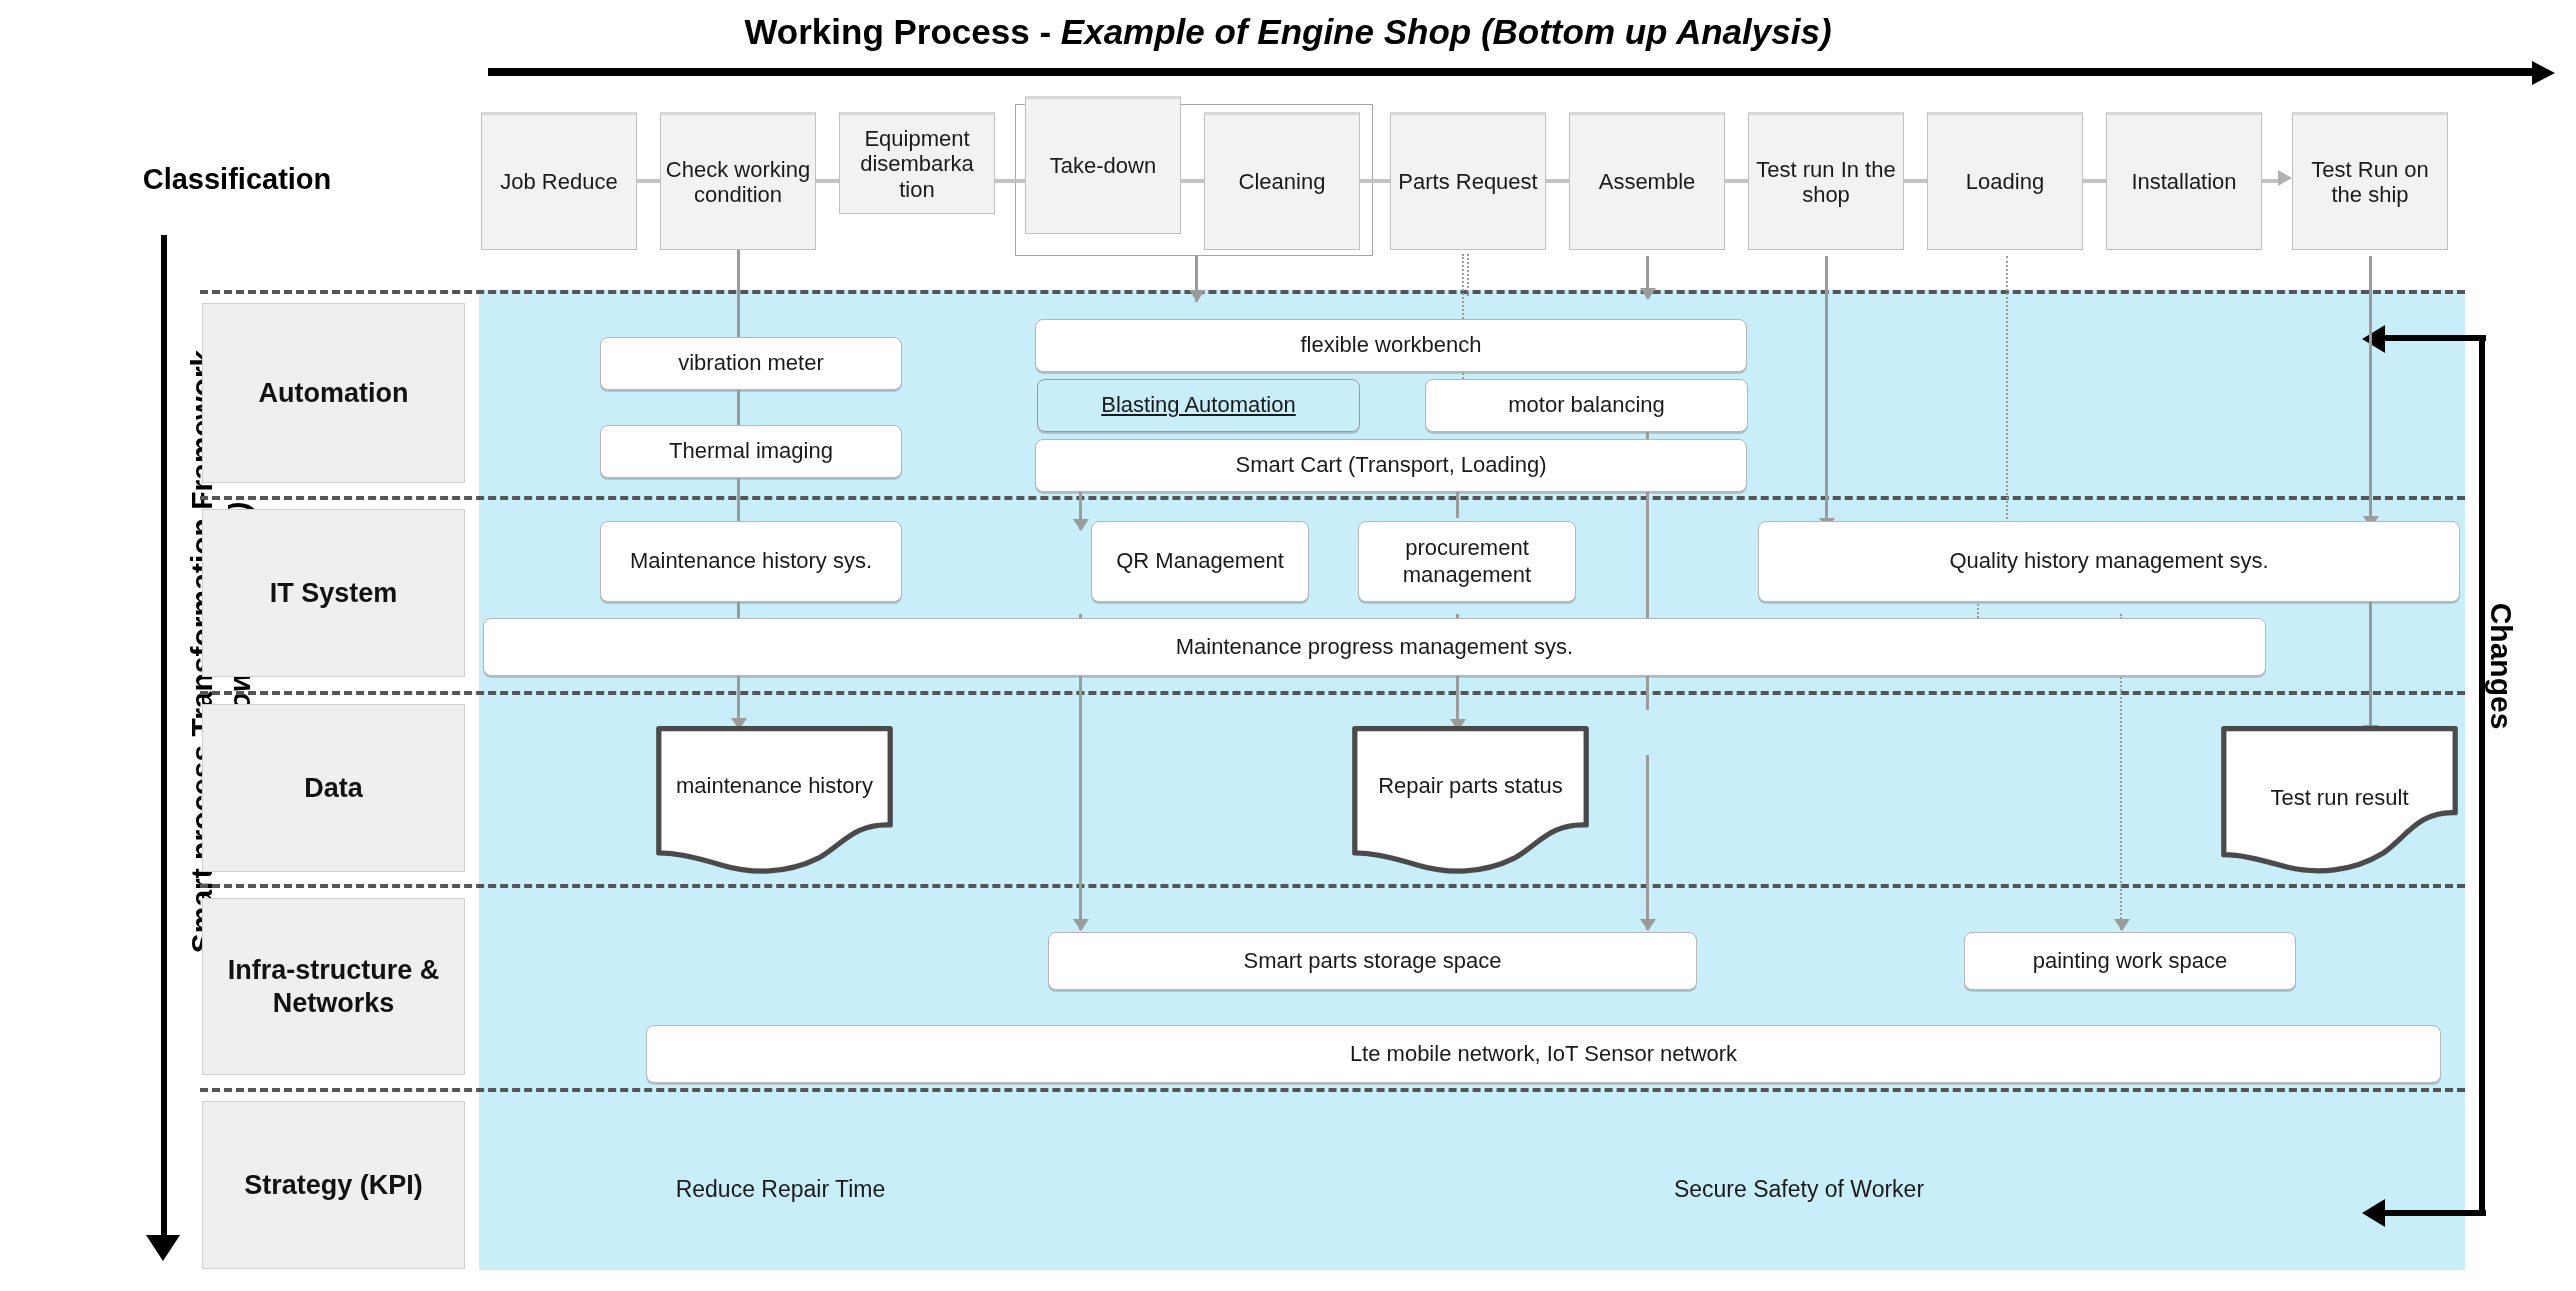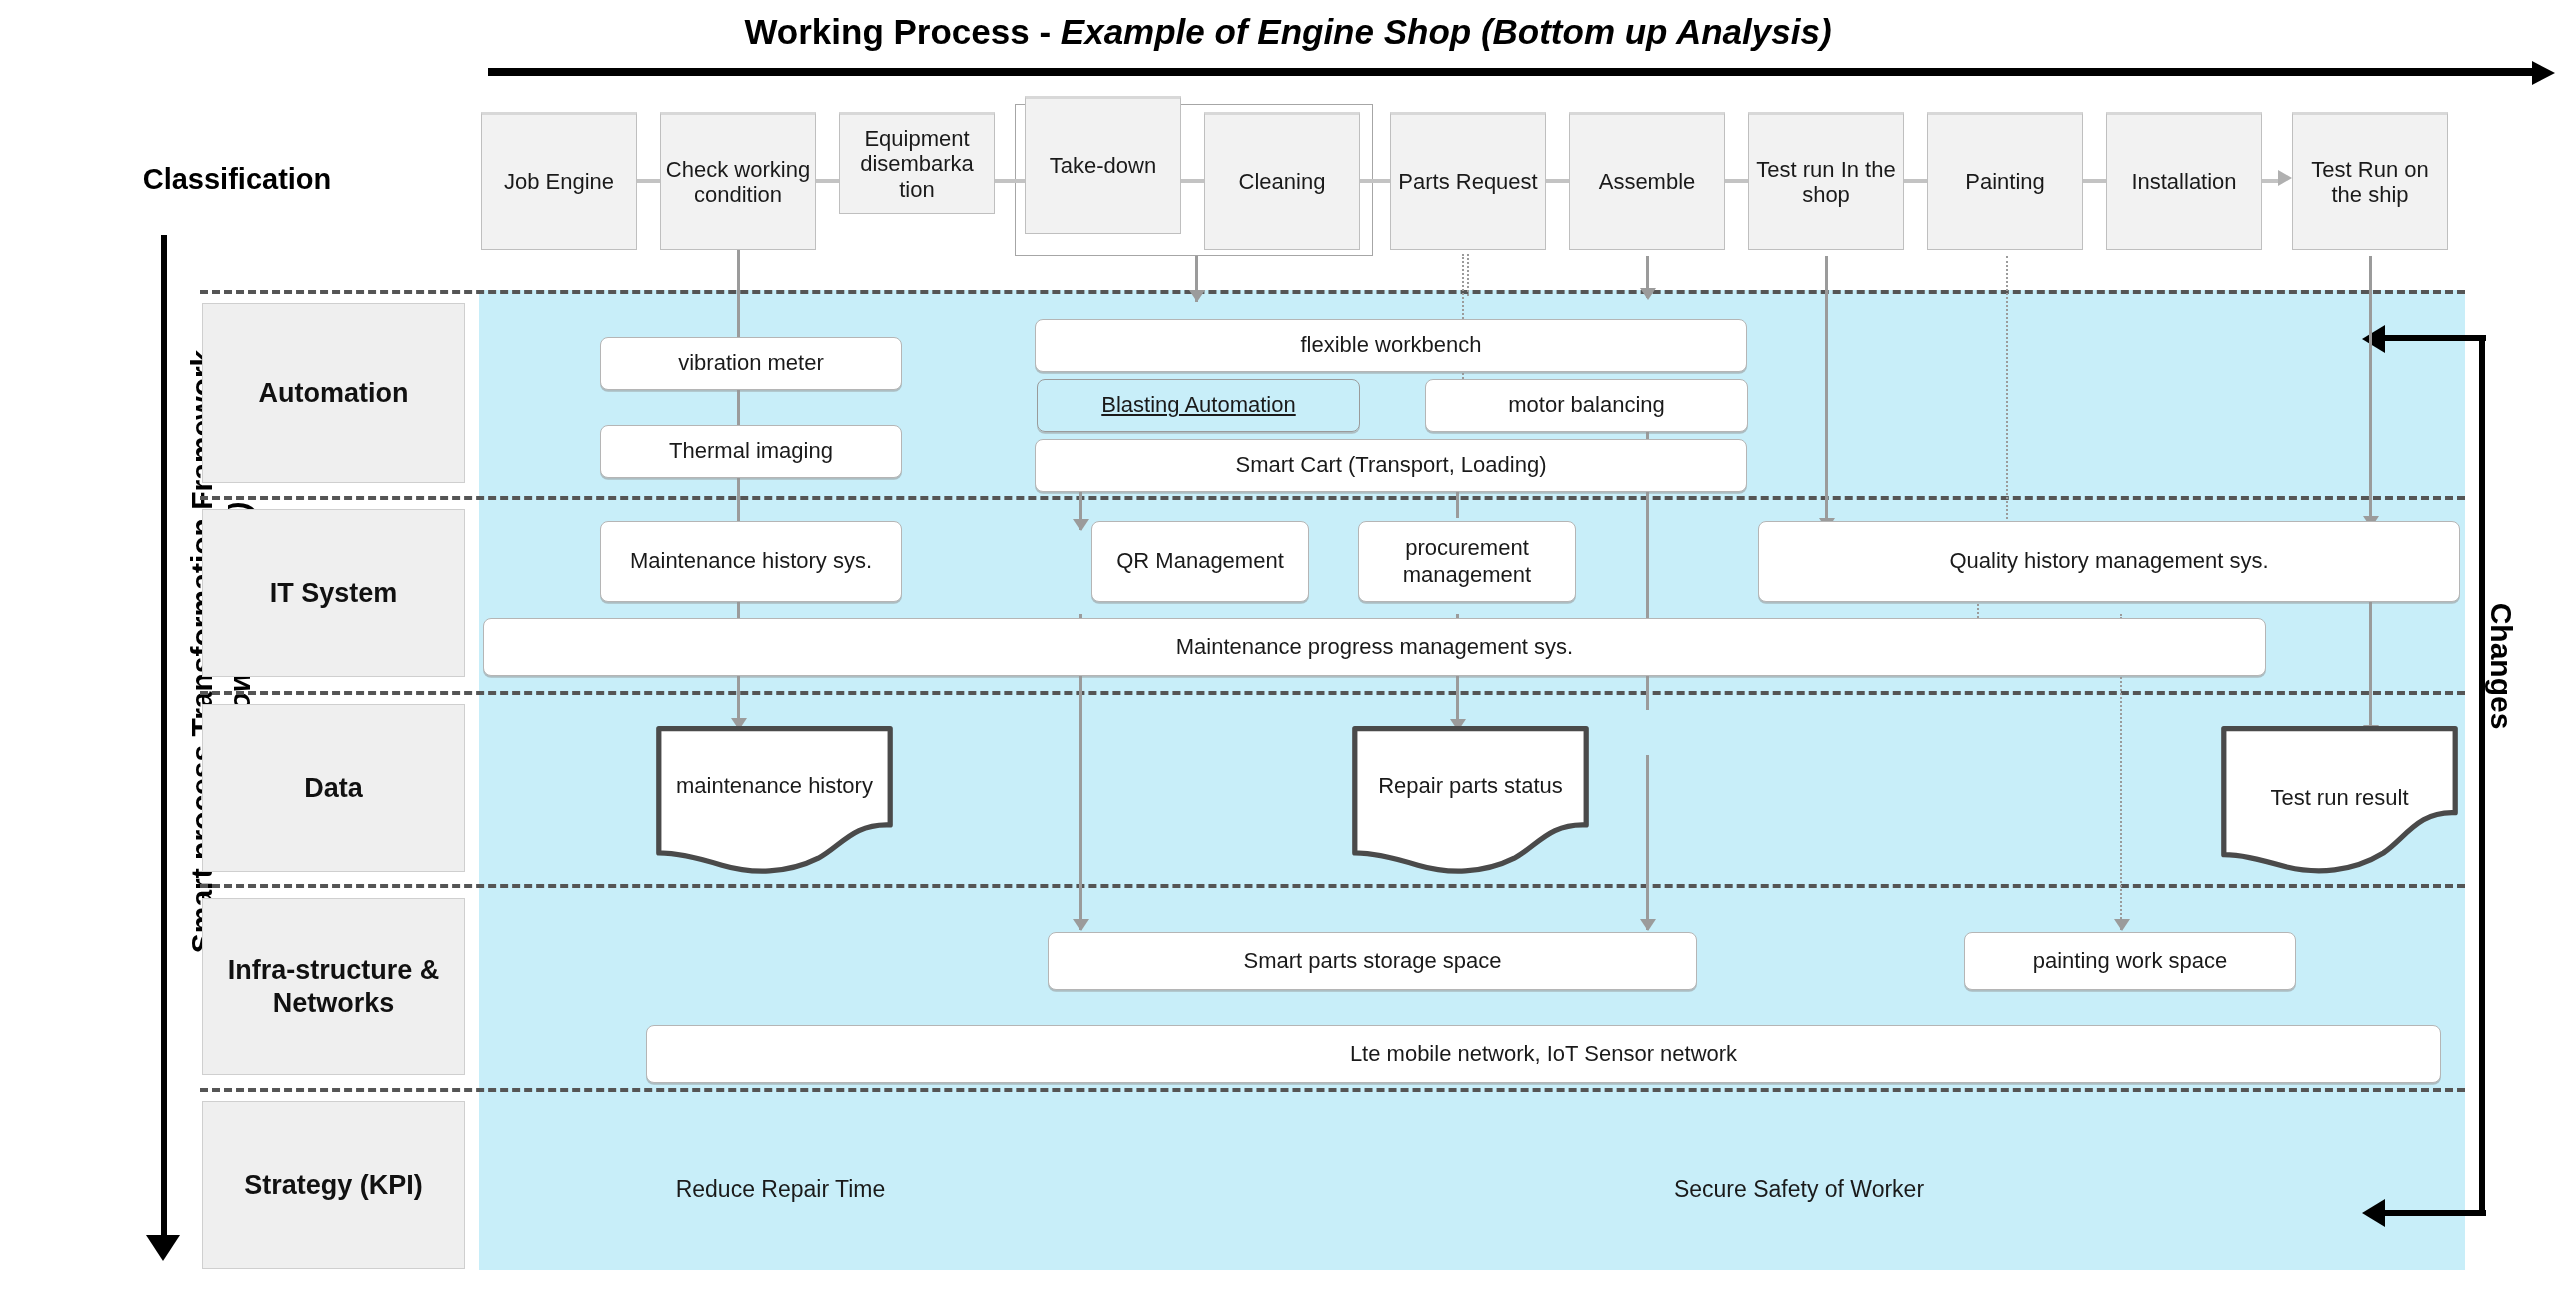--- a/index.html
+++ b/index.html
@@ -97,37 +97,37 @@
   <div class="abs" id="ch-top"></div>
   <div class="abs" id="ch-bot"></div>
   <div class="abs lefthead" style="left:2362px;top:325px;"></div>
   <div class="abs lefthead" style="left:2362px;top:1199px;"></div>
   <div id="ch-text">Changes</div>
 
   <div class="abs" id="classification-label">Classification</div>
 
   <div class="abs pgroup" style="left:1015px;top:104px;width:358px;height:152px;"></div>
 
-  <div class="abs pbox" style="left:481px;top:112px;width:156px;height:138px;">Job Engine</div>
+  <div class="abs pbox" style="left:481px;top:112px;width:156px;height:138px;">Job Reduce</div>
 
   <div class="abs pbox" style="left:660px;top:112px;width:156px;height:138px;">Check working condition</div>
 
   <div class="abs pbox" style="left:839px;top:112px;width:156px;height:102px;">Equipment disembarka tion</div>
 
   <div class="abs pbox" style="left:1025px;top:96px;width:156px;height:138px;">Take-down</div>
 
   <div class="abs pbox" style="left:1204px;top:112px;width:156px;height:138px;">Cleaning</div>
 
   <div class="abs pbox" style="left:1390px;top:112px;width:156px;height:138px;">Parts Request</div>
 
   <div class="abs pbox" style="left:1569px;top:112px;width:156px;height:138px;">Assemble</div>
 
   <div class="abs pbox" style="left:1748px;top:112px;width:156px;height:138px;">Test run In the shop</div>
 
-  <div class="abs pbox" style="left:1927px;top:112px;width:156px;height:138px;">Painting</div>
+  <div class="abs pbox" style="left:1927px;top:112px;width:156px;height:138px;">Loading</div>
 
   <div class="abs pbox" style="left:2106px;top:112px;width:156px;height:138px;">Installation</div>
 
   <div class="abs pbox" style="left:2292px;top:112px;width:156px;height:138px;">Test Run on the ship</div>
 
   <div class="abs" style="left:637px;top:179px;width:23px;height:3.5px;background:#c3c3c3;"></div>
   <div class="abs" style="left:816px;top:179px;width:23px;height:3.5px;background:#c3c3c3;"></div>
   <div class="abs" style="left:995px;top:179px;width:30px;height:3.5px;background:#c3c3c3;"></div>
   <div class="abs" style="left:1181px;top:179px;width:23px;height:3.5px;background:#c3c3c3;"></div>
   <div class="abs" style="left:1360px;top:179px;width:30px;height:3.5px;background:#c3c3c3;"></div>

